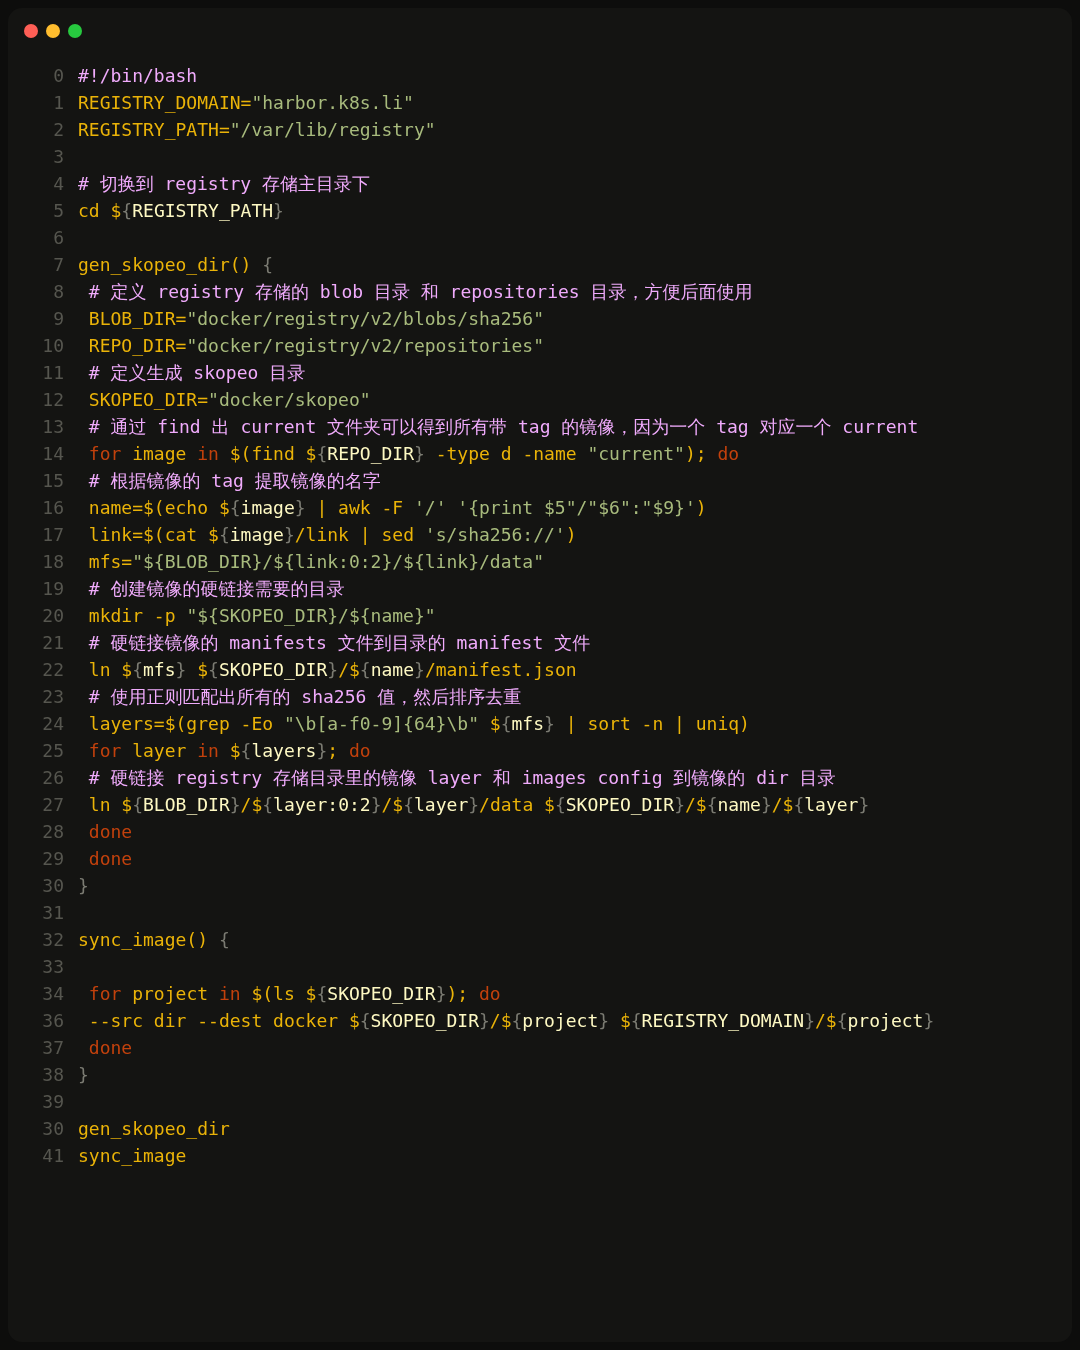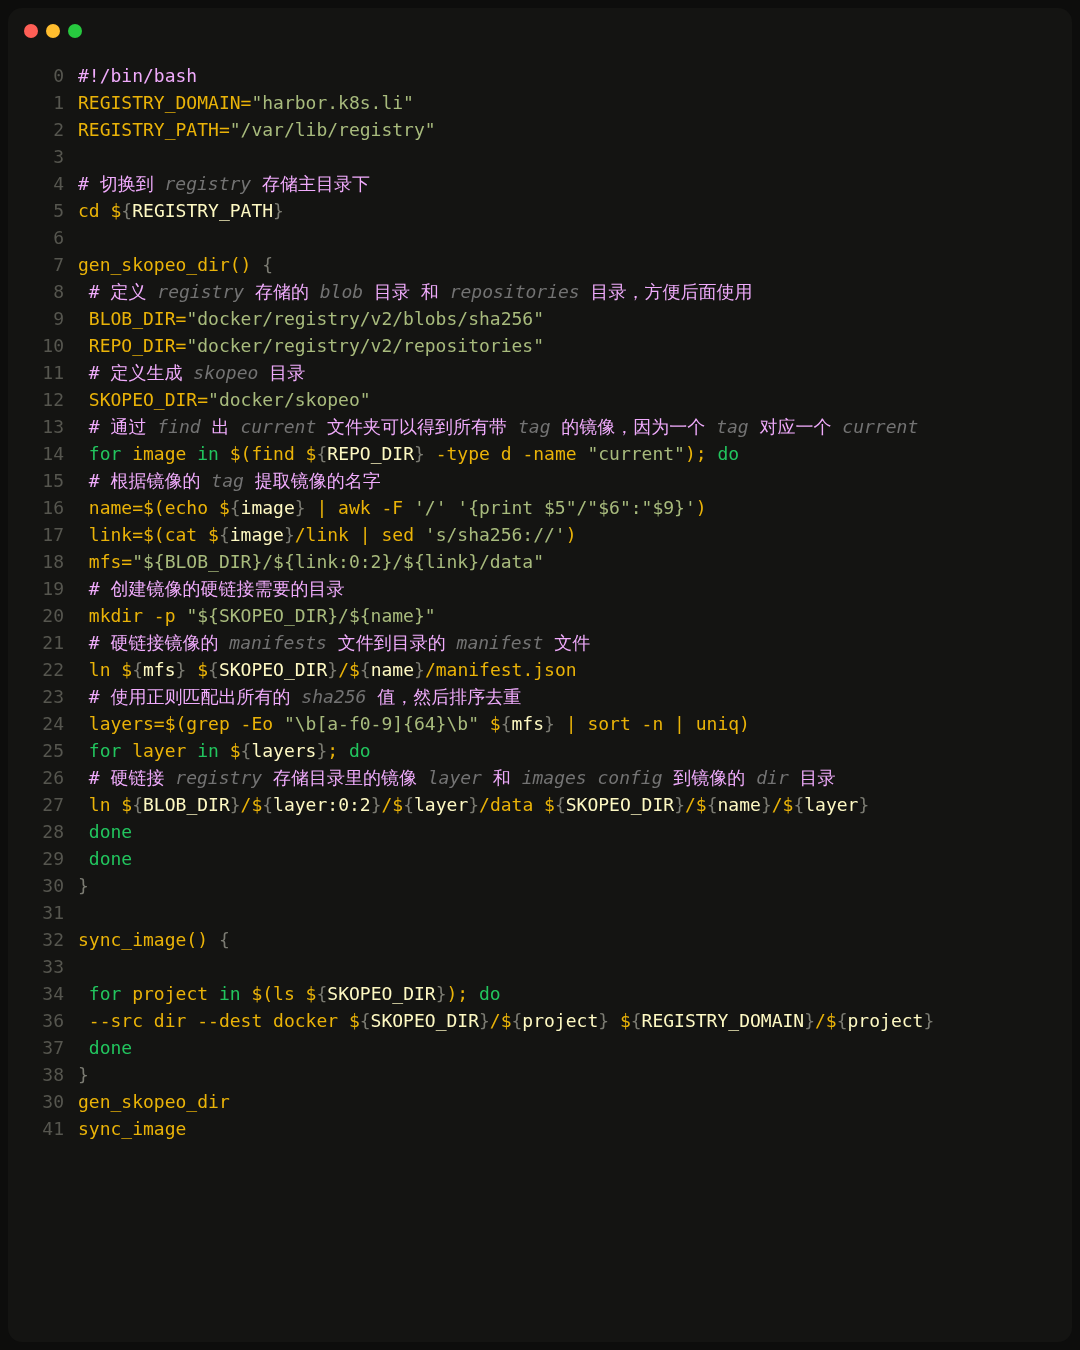--- a/index.html
+++ b/index.html
@@ -50,25 +50,25 @@
     padding-right: 14px;
     flex-shrink: 0;
     user-select: none;
   }
   .line {
     color: #e8e5dc;
   }
   
   .tk-def  { color: #eab308; }   
   .tk-com  { color: #f0abfc; }   
-  .tk-comk { color: #737373; font-style: italic; }   
+  .tk-comk { color: #f0abfc; }   
   .tk-str  { color: #a8bb7d; }   
   .tk-var  { color: #fef9c3; }   
   .tk-brc  { color: #7b7b72; }   
-  .tk-kw   { color: #22c55e; }   
+  .tk-kw   { color: #c2410c; }   
 </style>
 </head>
 <body>
 
 <div class="window">
   <div class="titlebar">
     <div class="tbtn red"></div>
     <div class="tbtn yellow"></div>
     <div class="tbtn green"></div>
   </div>
@@ -104,16 +104,17 @@
       <div class="row"><span class="gutter">28</span><span class="line"><span class="tk-def"> </span><span class="tk-kw">done</span></span></div>
       <div class="row"><span class="gutter">29</span><span class="line"><span class="tk-def"> </span><span class="tk-kw">done</span></span></div>
       <div class="row"><span class="gutter">30</span><span class="line"><span class="tk-brc">}</span></span></div>
       <div class="row"><span class="gutter">31</span><span class="line"><span class="tk-def"></span></span></div>
       <div class="row"><span class="gutter">32</span><span class="line"><span class="tk-def">sync_image() </span><span class="tk-brc">{</span></span></div>
       <div class="row"><span class="gutter">33</span></div>
       <div class="row"><span class="gutter">34</span><span class="line"><span class="tk-def"> </span><span class="tk-kw">for</span><span class="tk-def"> project </span><span class="tk-kw">in</span><span class="tk-def"> $(ls $</span><span class="tk-brc">{</span><span class="tk-var">SKOPEO_DIR</span><span class="tk-brc">}</span><span class="tk-def">); </span><span class="tk-kw">do</span></span></div>
       <div class="row"><span class="gutter">36</span><span class="line"><span class="tk-def"> --src dir --dest docker $</span><span class="tk-brc">{</span><span class="tk-var">SKOPEO_DIR</span><span class="tk-brc">}</span><span class="tk-def">/$</span><span class="tk-brc">{</span><span class="tk-var">project</span><span class="tk-brc">}</span><span class="tk-def"> $</span><span class="tk-brc">{</span><span class="tk-var">REGISTRY_DOMAIN</span><span class="tk-brc">}</span><span class="tk-def">/$</span><span class="tk-brc">{</span><span class="tk-var">project</span><span class="tk-brc">}</span></span></div>
       <div class="row"><span class="gutter">37</span><span class="line"><span class="tk-def"> </span><span class="tk-kw">done</span></span></div>
       <div class="row"><span class="gutter">38</span><span class="line"><span class="tk-brc">}</span></span></div>
+      <div class="row"><span class="gutter">39</span><span class="line"><span class="tk-def"></span></span></div>
       <div class="row"><span class="gutter">30</span><span class="line"><span class="tk-def">gen_skopeo_dir</span></span></div>
       <div class="row"><span class="gutter">41</span><span class="line"><span class="tk-def">sync_image</span></span></div>
     </div>
 </div>
 
 </body></html>

